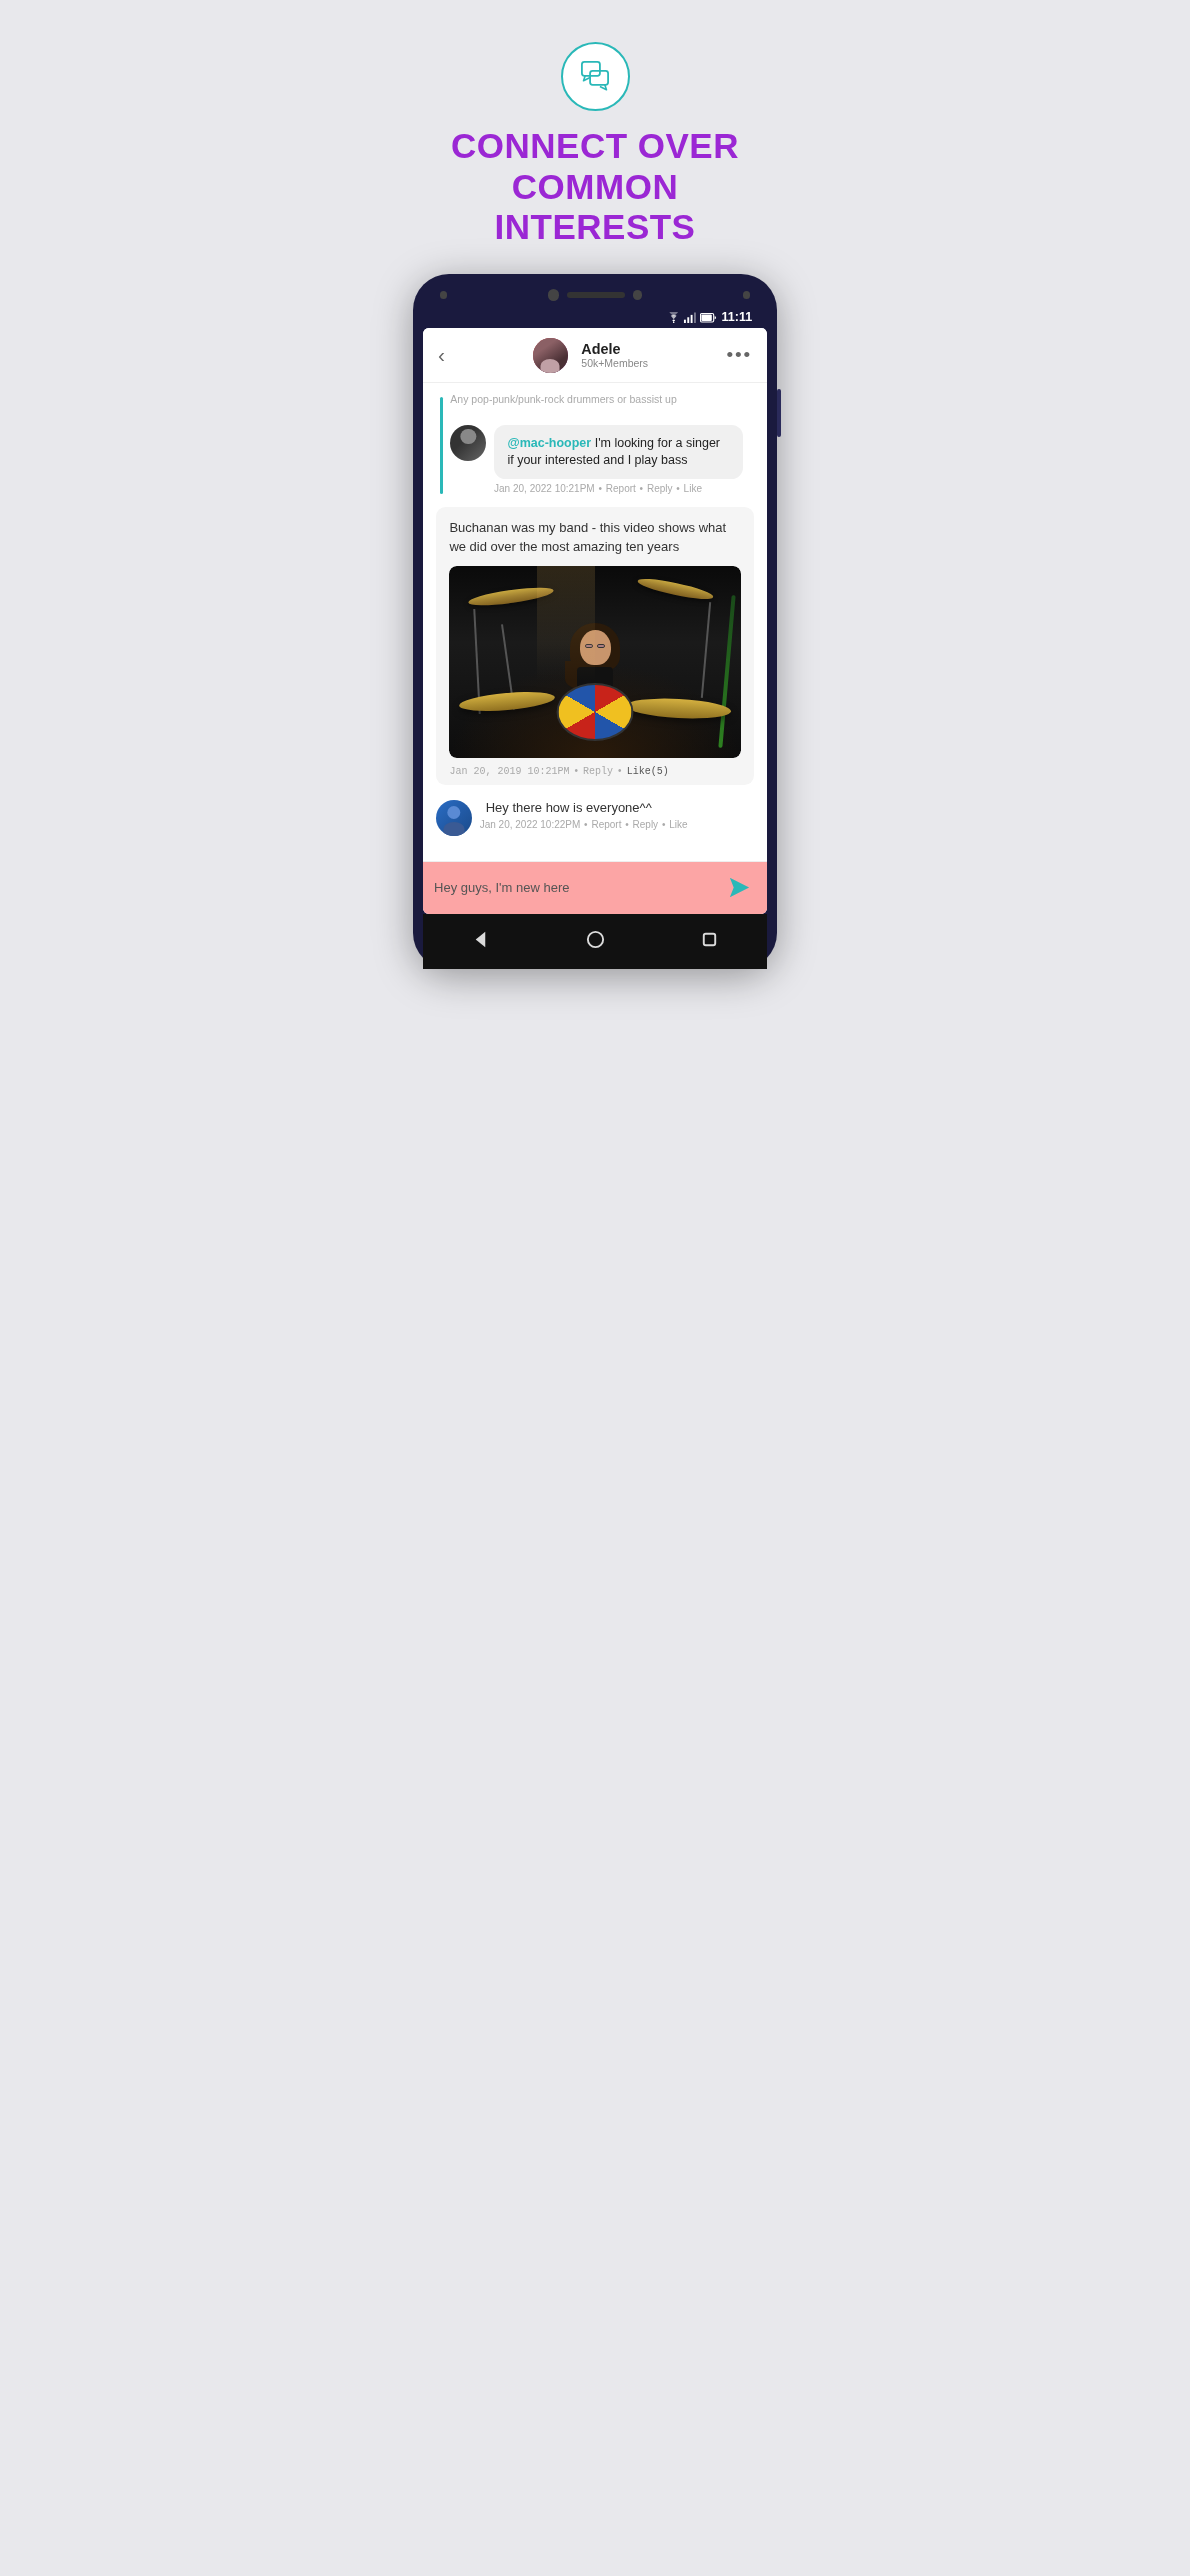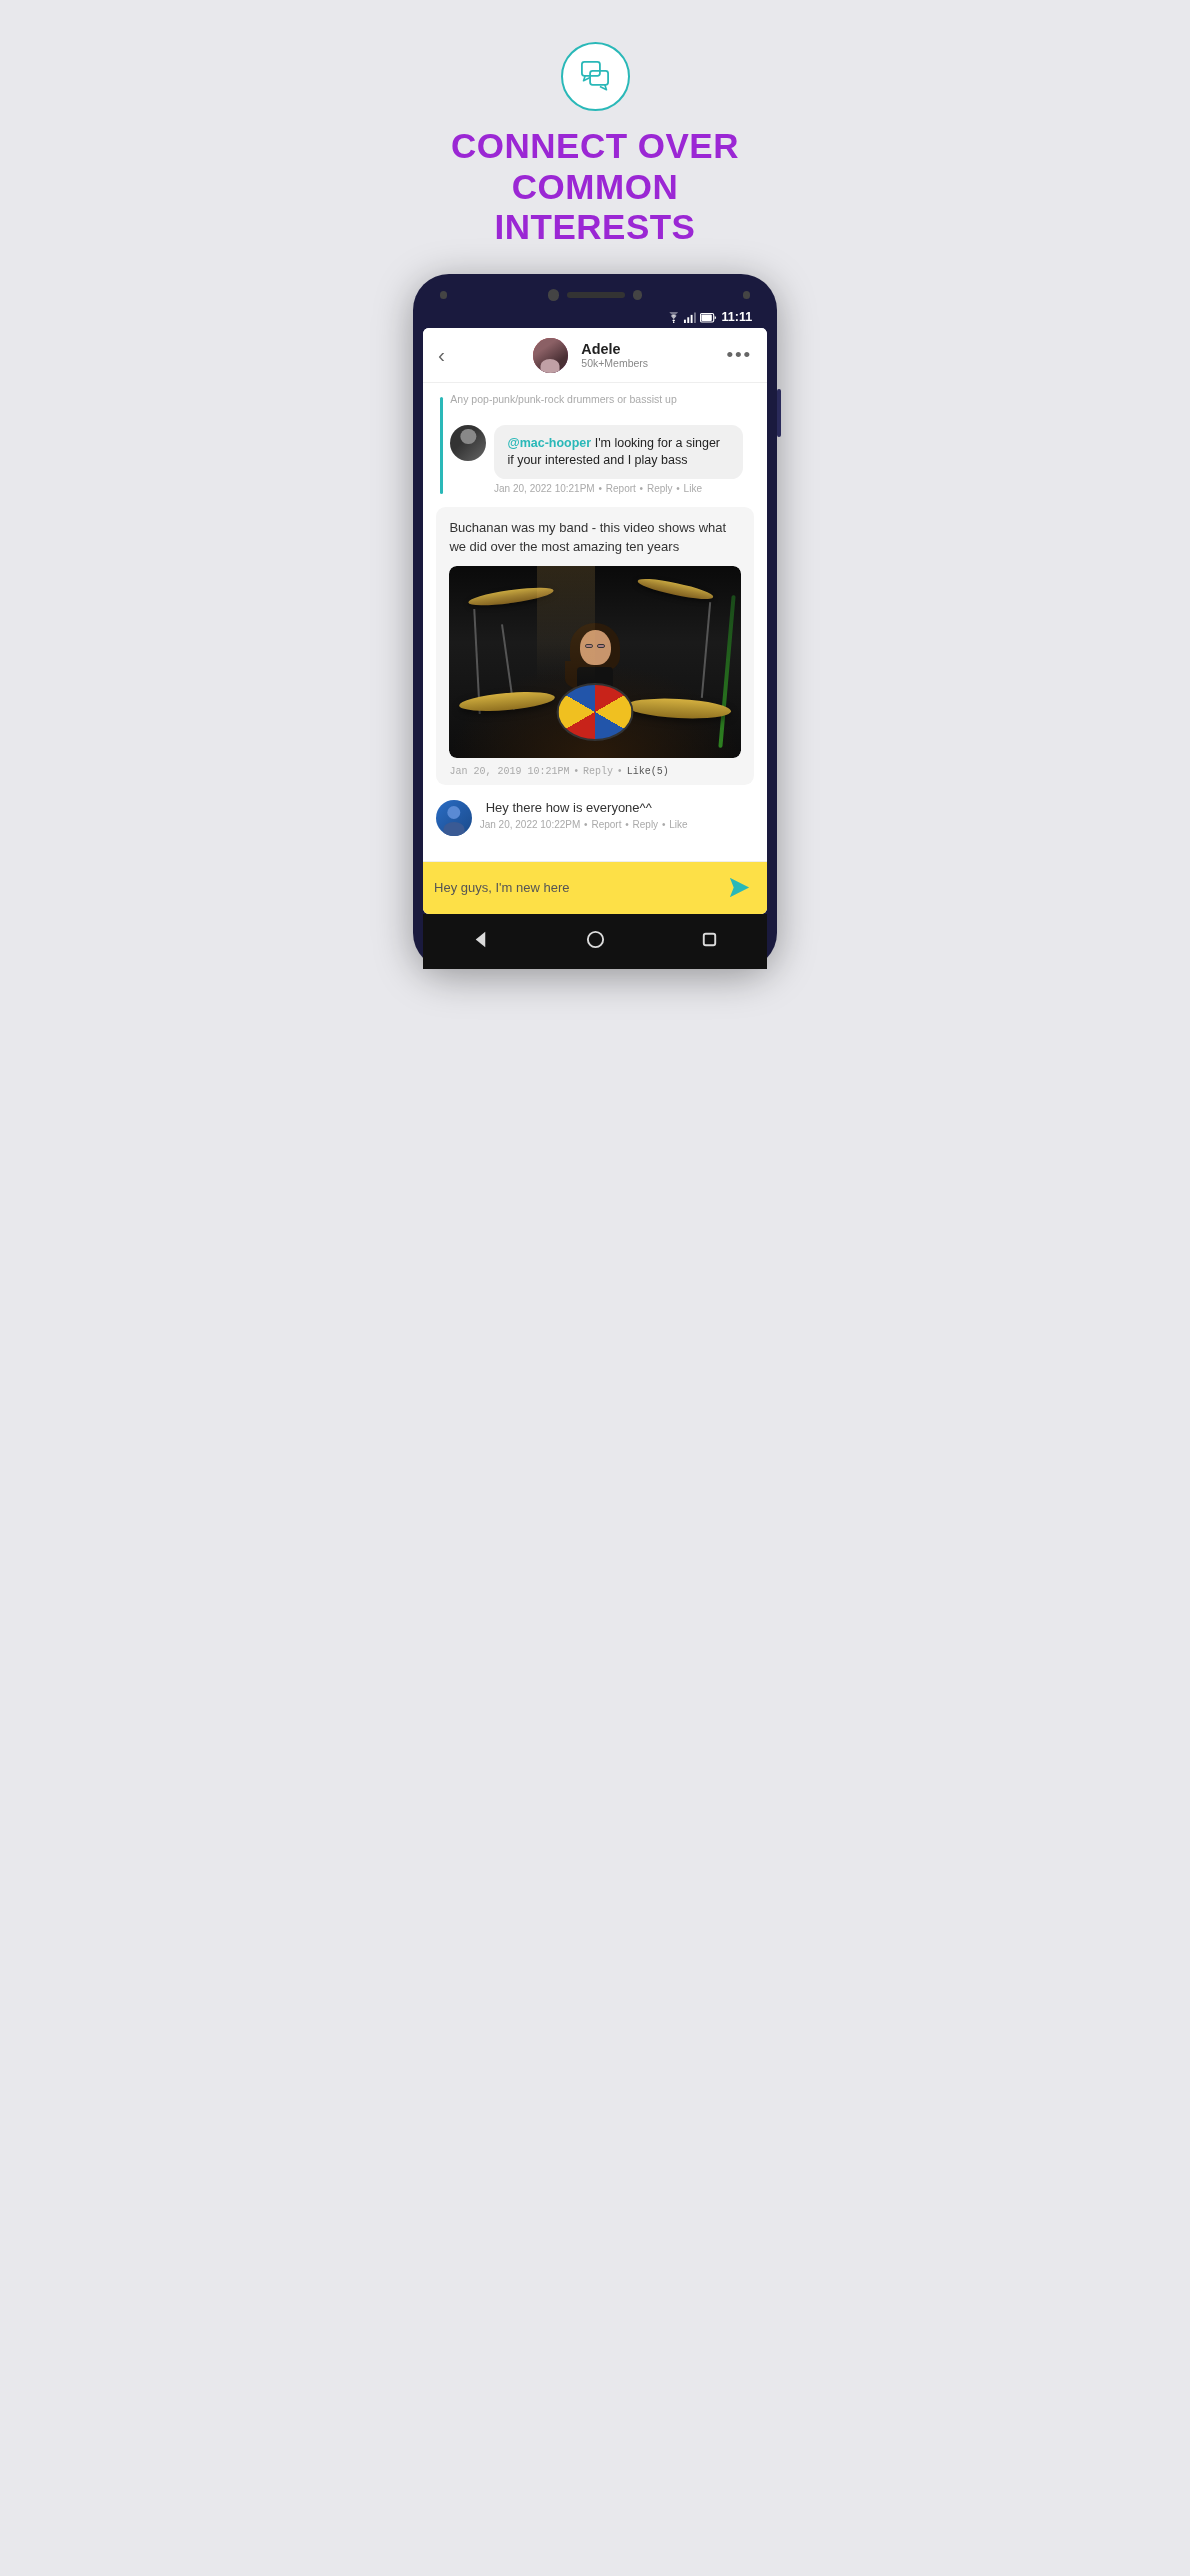--- a/index.html
+++ b/index.html
@@ -533,21 +533,21 @@
       margin-bottom: 3.8px;
       padding-left: 6px;
     }
 
     
     .input-bar {
       display: flex;
       padding: 9.6px 11.5px;
       border-top: 1px solid #eee;
       gap: 9.6px;
-      background: #fde047;
+      background: #fca5a5;
     }
 
     .chat-input {
       flex: 1;
       font-size: 13px;
       color: #555;
       border: none;
       outline: none;
       background: transparent;
     }

